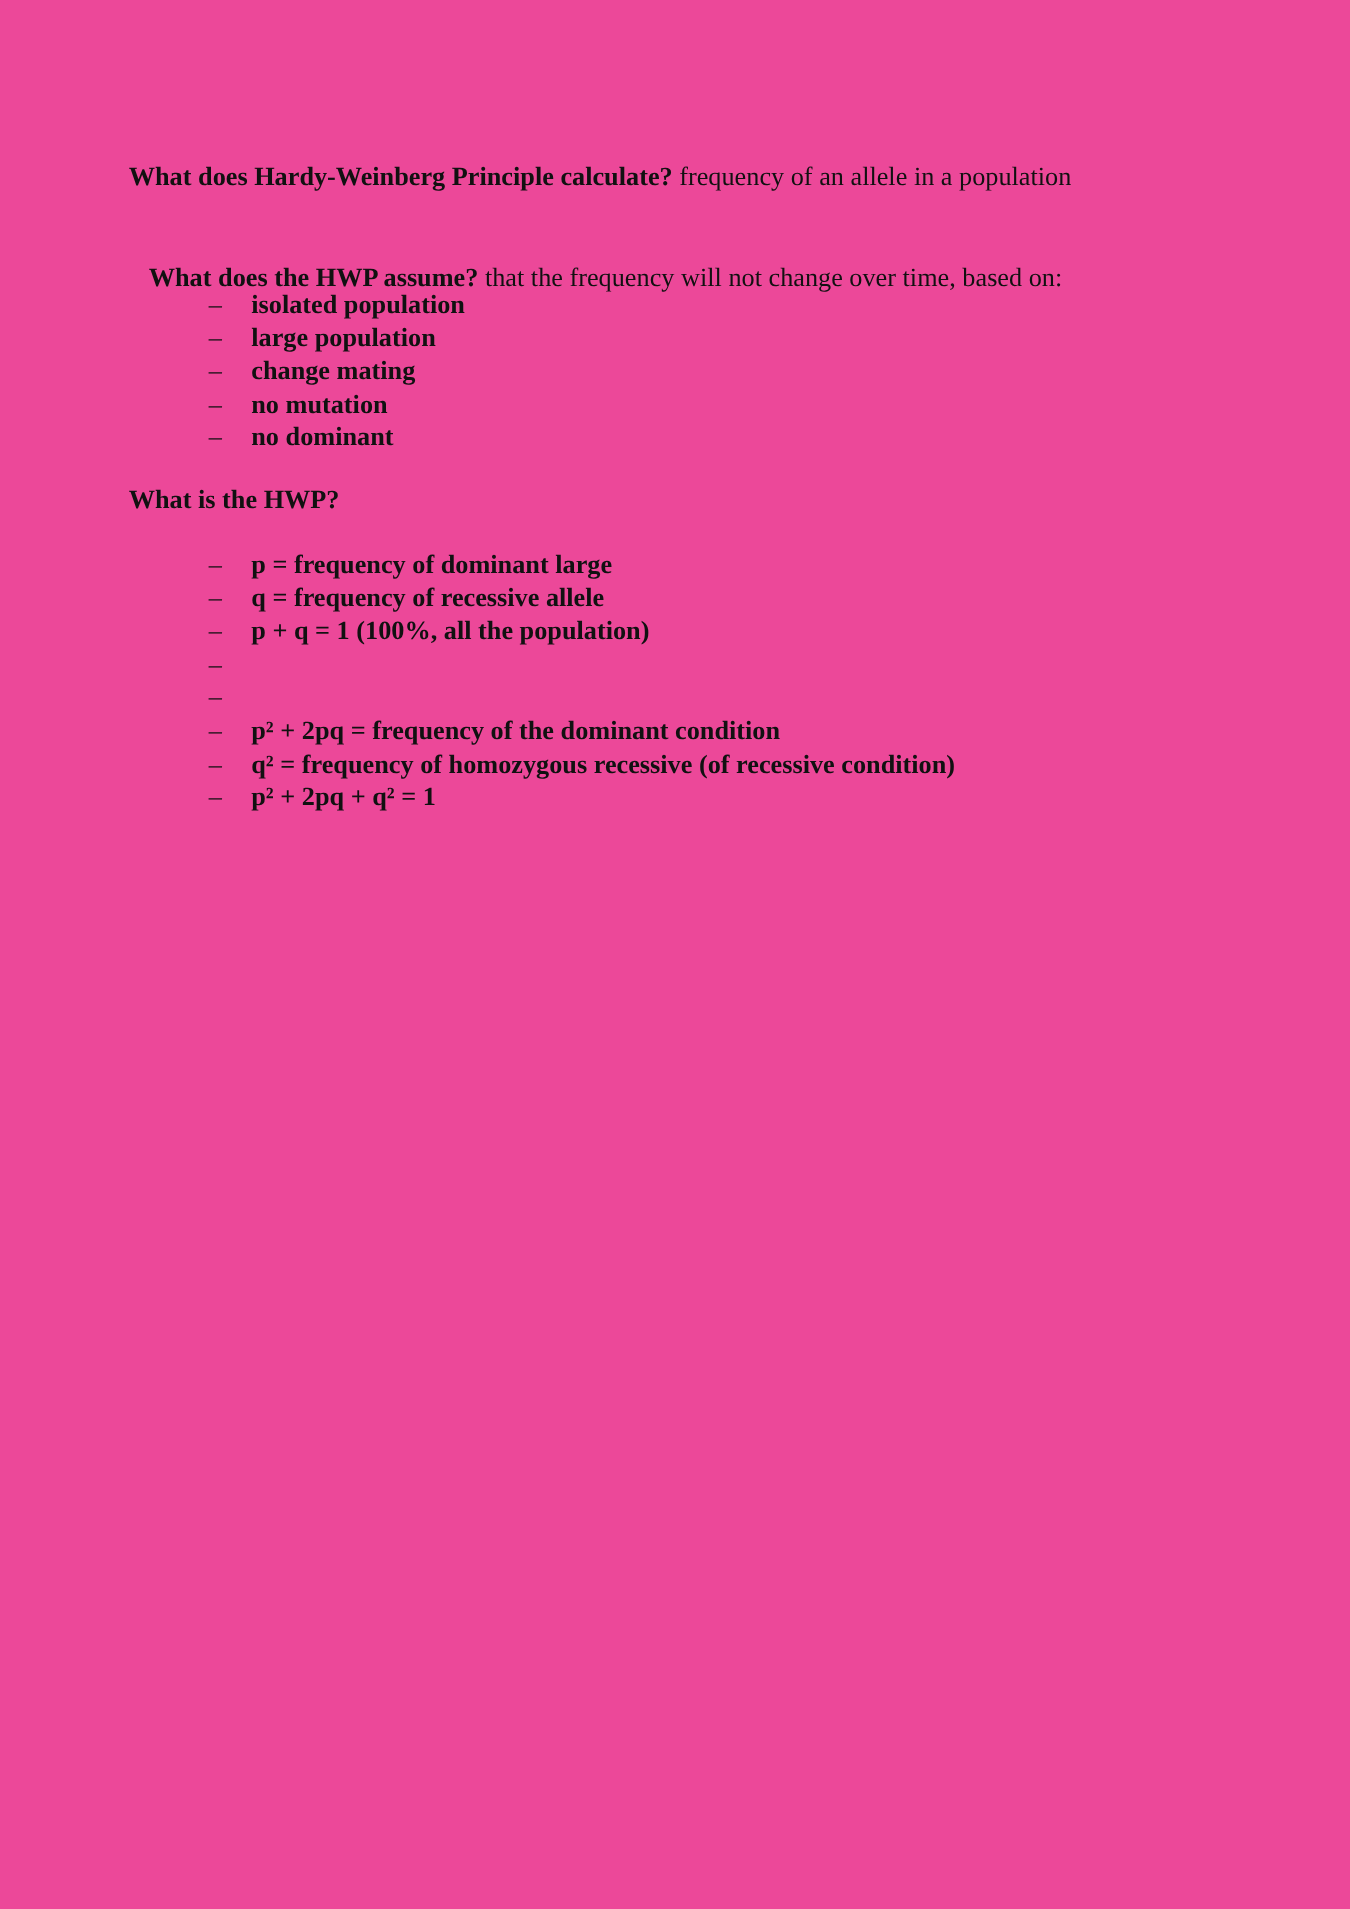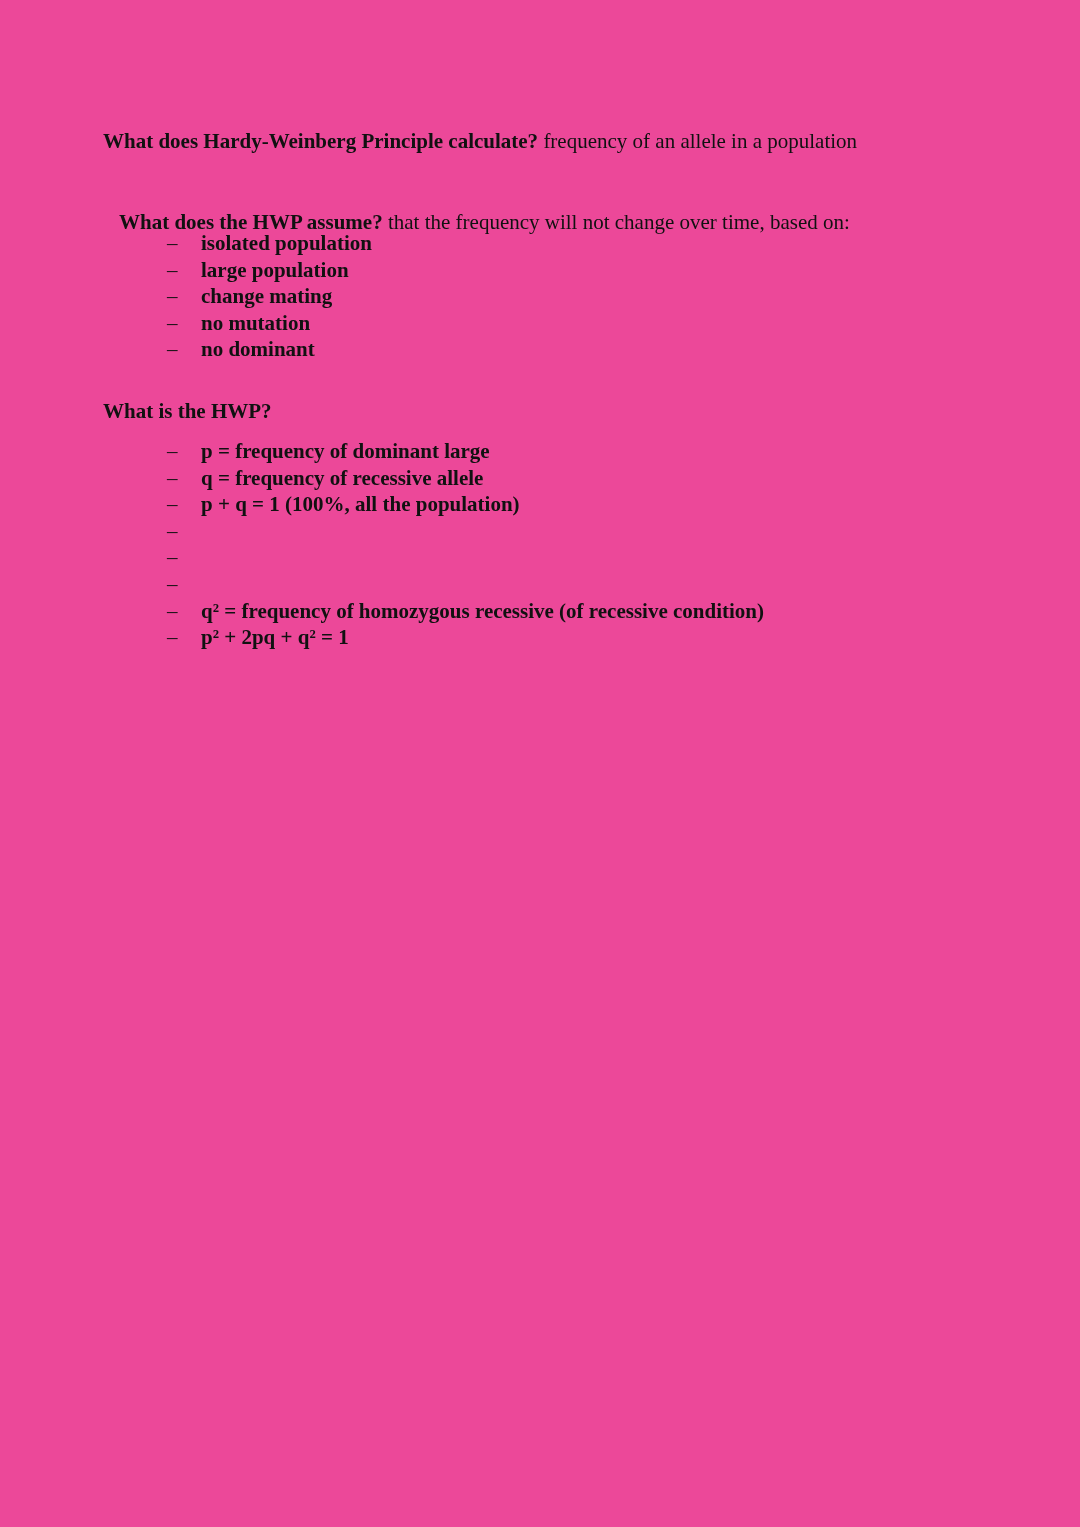--- a/index.html
+++ b/index.html
@@ -78,21 +78,21 @@
     <li>
         <span class="dash">–</span>
         <span class="item-text">no mutation</span>
       </li>
     <li>
         <span class="dash">–</span>
         <span class="item-text">no dominant</span>
       </li>
   </ul>
 
-  <p class="para" style="top:398px; margin:0;">
+  <p class="para" style="top:386px; margin:0;">
     <b>What is the HWP?</b>
   </p>
 
   <ul class="list" style="top:438px;">
     <li>
         <span class="dash">–</span>
         <span class="item-text">p = frequency of dominant large</span>
       </li>
     <li>
         <span class="dash">–</span>
@@ -103,20 +103,21 @@
         <span class="item-text">p + q = 1 (100%, all the population)</span>
       </li>
     <li>
         <span class="dash">–</span>
       </li>
     <li>
         <span class="dash">–</span>
       </li>
     <li>
         <span class="dash">–</span>
+        <span class="item-text">p² + 2pq = frequency of the dominant condition</span>
       </li>
     <li>
         <span class="dash">–</span>
         <span class="item-text">q² = frequency of homozygous recessive (of recessive condition)</span>
       </li>
     <li>
         <span class="dash">–</span>
         <span class="item-text">p² + 2pq + q² = 1</span>
       </li>
   </ul>

